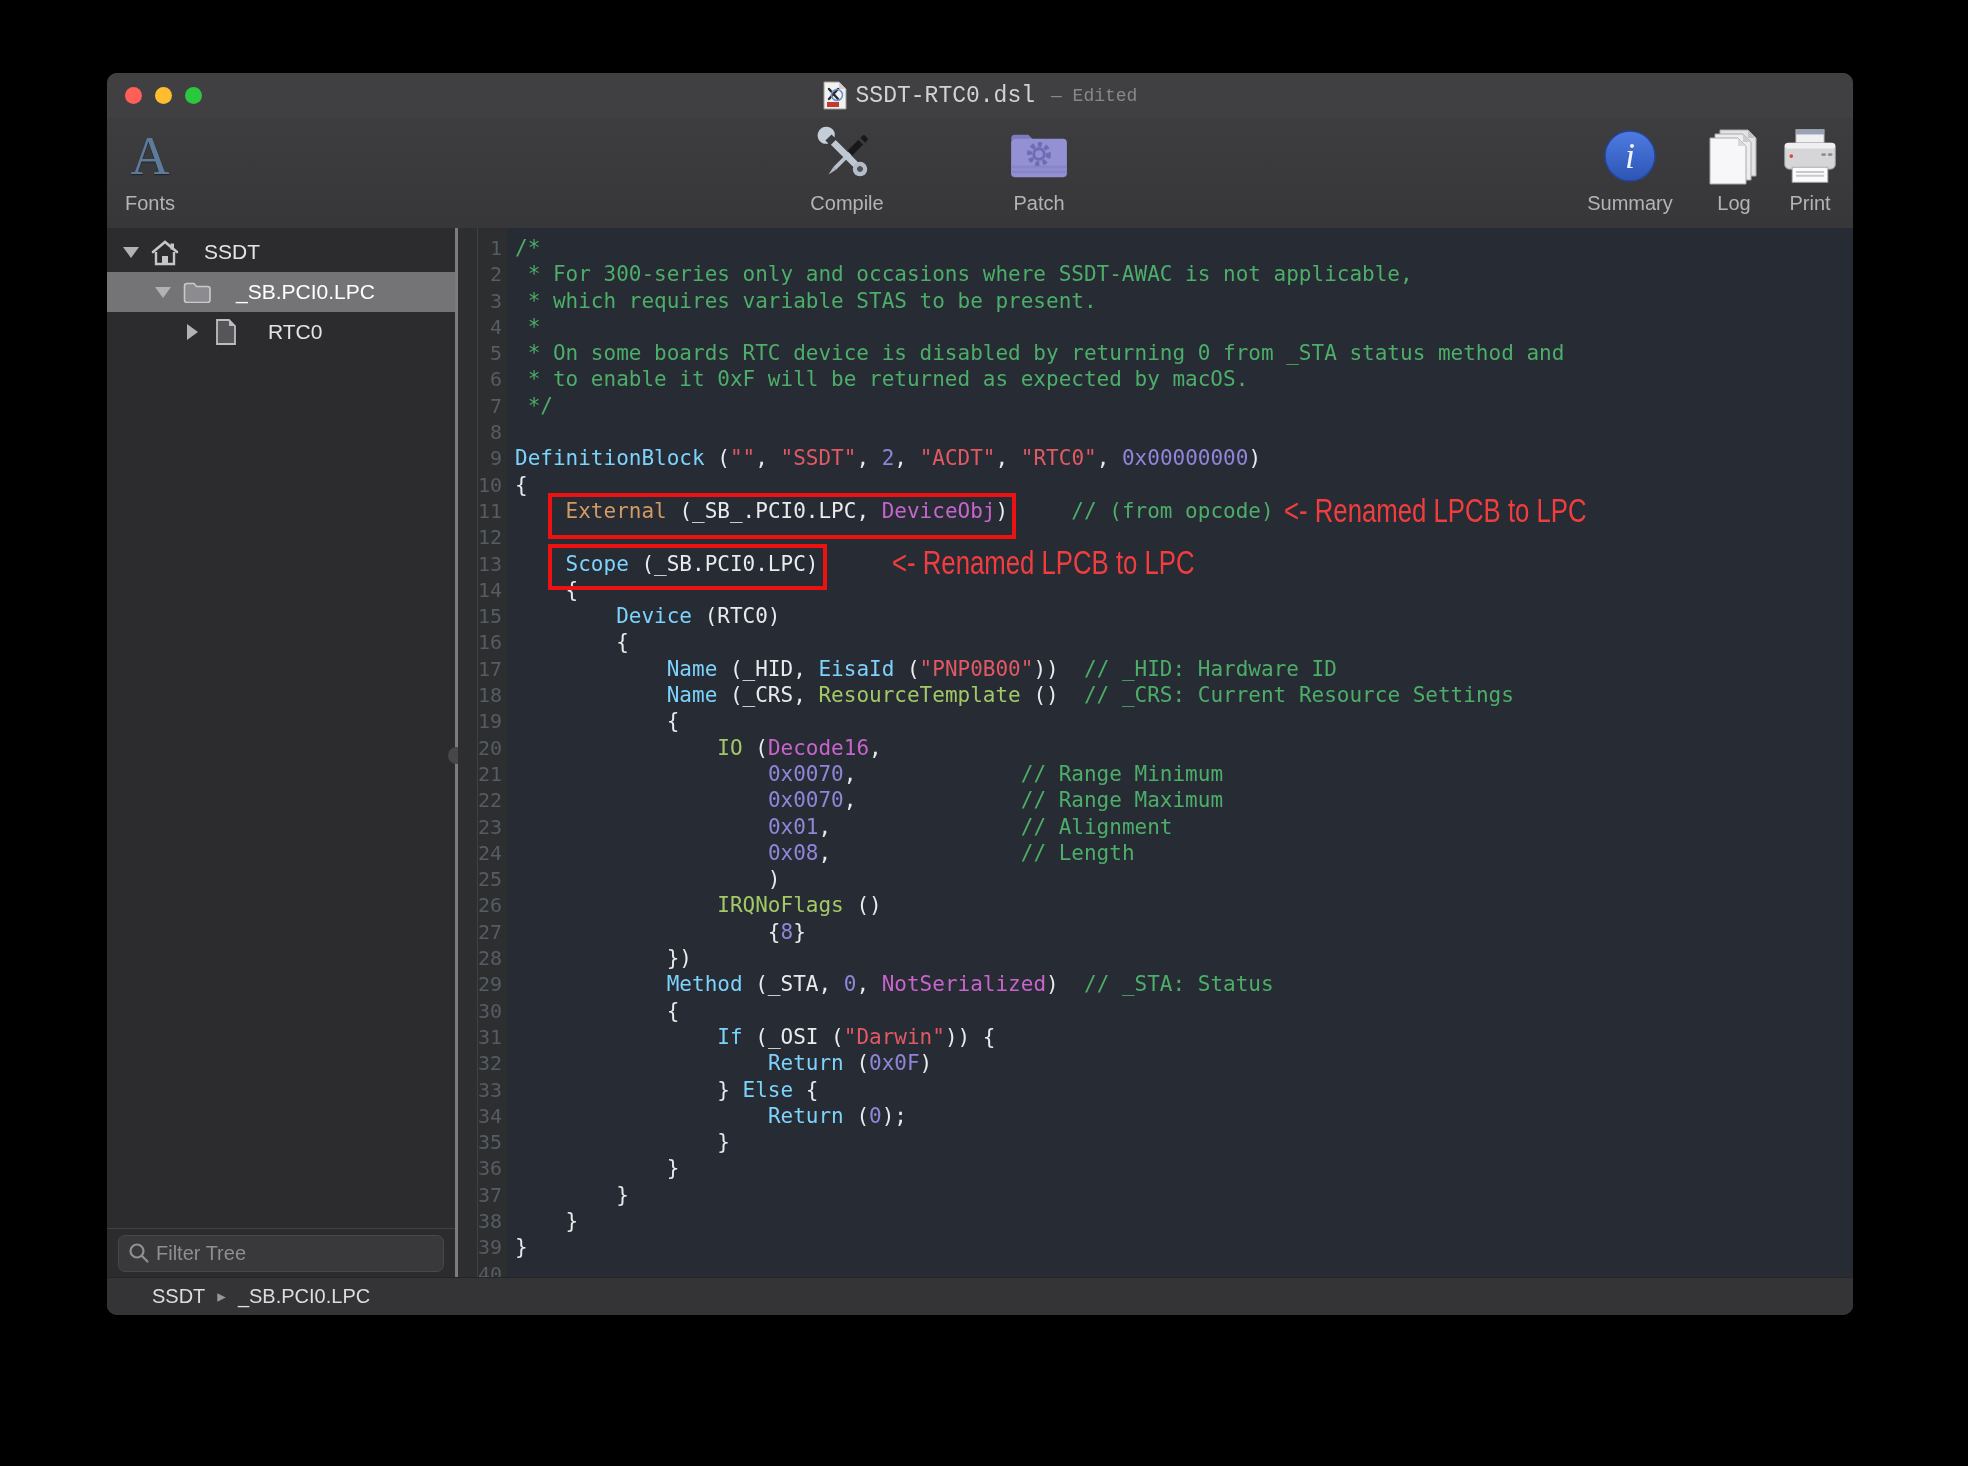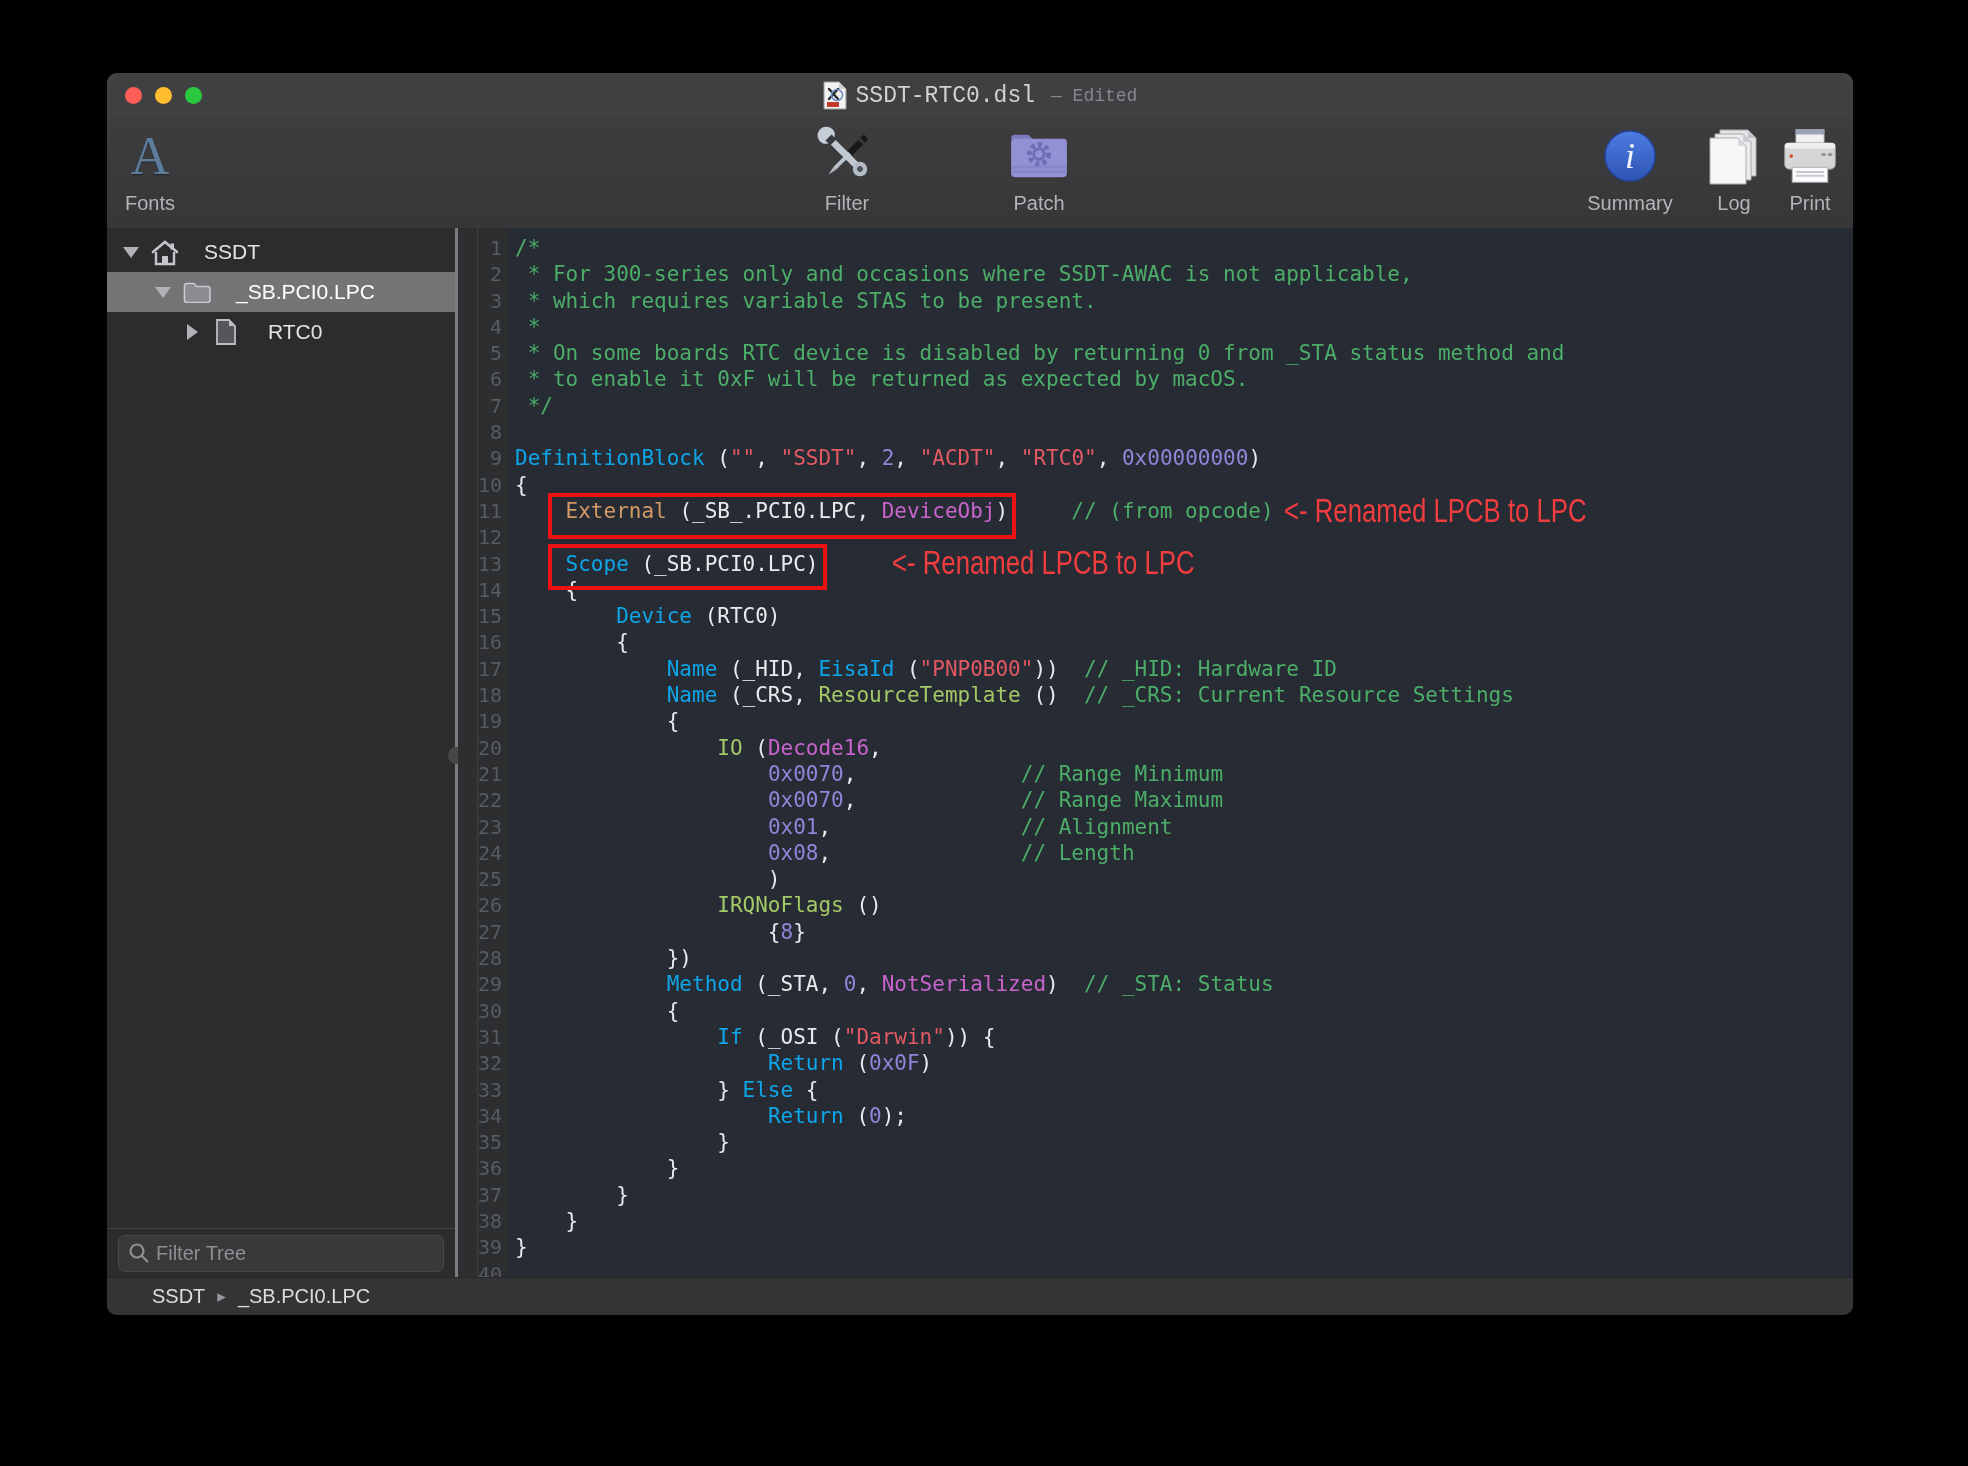--- a/index.html
+++ b/index.html
@@ -52,21 +52,21 @@
   .gutterpad{width:19px;background:#2c2e30;border-right:1px solid #3e4043;flex:none;}
   .linenums{width:29px;flex:none;background:#2c2e30;padding-top:7px;text-align:right;
      font-family:"DejaVu Sans Mono","Liberation Mono",monospace;font-size:20px;color:#575c63;}
   .ln{height:26.3px;line-height:26.3px;padding-right:5px;}
   .codearea{position:relative;flex:1;background:#262b34;overflow:hidden;}
   .codelines{position:absolute;left:0;top:7px;right:0;padding-left:8px;
      font-family:"DejaVu Sans Mono","Liberation Mono",monospace;font-size:21px;white-space:pre;}
   .cl{height:26.3px;line-height:26.3px;}
 
   
-  .pl{color:#e8eaec}.com{color:#4cae68}.kw{color:#0ea5e9}.str{color:#e25964}
+  .pl{color:#e8eaec}.com{color:#4cae68}.kw{color:#7dd3fc}.str{color:#e25964}
   .num{color:#9085d8}.ext{color:#d49a64}.typ{color:#c864cc}.fn{color:#a3c967}
 
   
   .redbox{position:absolute;border:4px solid #ec1212;pointer-events:none;}
   .redbox.b1{left:41px;top:265px;width:460px;height:38px;}
   .redbox.b2{left:41px;top:316px;width:271px;height:38px;}
   .ann{position:absolute;font-size:33px;color:#f23d3f;white-space:nowrap;transform:scaleX(.78);transform-origin:0 50%;}
   .ann.a1{left:777px;top:264px;}
   .ann.a2{left:385px;top:316px;}
 
@@ -117,21 +117,21 @@
           </g>
           <g transform="rotate(-45 32 32)">
             <path d="M24 6 a9 9 0 1 1 16 0 l-3 3 h-10 z" fill="#c5cdd6"></path>
             <rect x="27.5" y="5" width="9" height="8" fill="#373a3e"></rect>
             <rect x="28.5" y="12" width="7" height="36" fill="#c0c9d2"></rect>
             <circle cx="32" cy="51" r="7.5" fill="#b4bdc7"></circle>
             <circle cx="32" cy="51" r="3" fill="#4c5257"></circle>
           </g>
         </svg>
       </div>
-      <div class="tlabel">Filter</div>
+      <div class="tlabel">Compile</div>
     </div>
 
     <div class="titem" style="left:888px;width:88px;">
       <div class="ticon">
         <svg width="62" height="50" viewBox="0 0 64 52">
           <path d="M3 8 q0 -4 4 -4 h14 l5 5 h-23 z" fill="#7d7bc0"></path>
           <rect x="3" y="8" width="58" height="40" rx="4" fill="#9391d3"></rect>
           <rect x="3" y="36" width="58" height="3" fill="#8886c8"></rect>
           <rect x="3" y="41" width="58" height="3" fill="#8886c8"></rect>
           <circle cx="32" cy="24" r="10" fill="none" stroke="#6e6cb4" stroke-width="5" stroke-dasharray="4.2 3.4"></circle>

